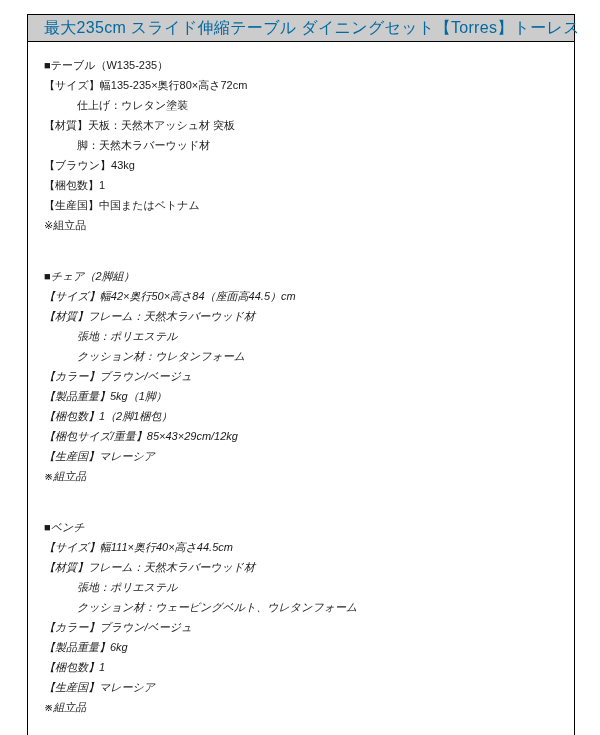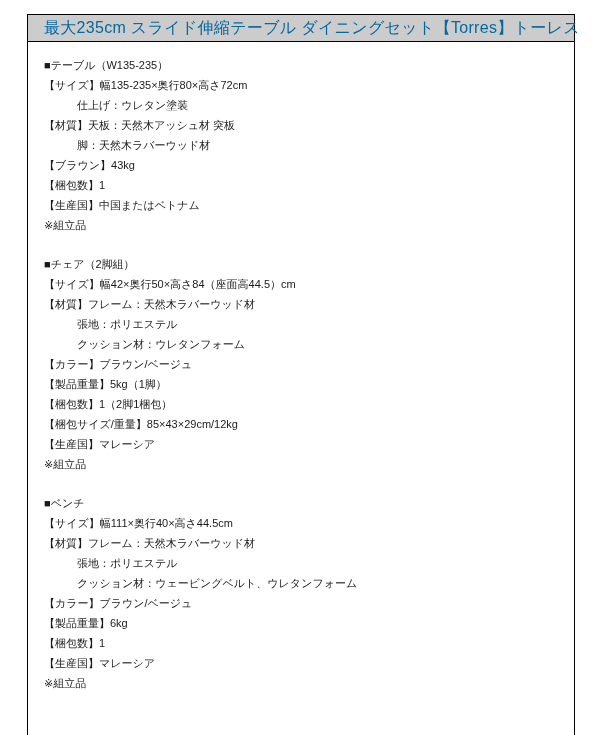--- a/index.html
+++ b/index.html
@@ -34,21 +34,22 @@
     font-size:16px;
     color:#0369a1;
     white-space:pre;
     letter-spacing:0.3px;
     text-align:right;
   }
   .content{
     padding:13px 14px 20px 16px;
   }
   .spec-section + .spec-section{
-    margin-top:19px;
+    margin-top:31px;
+    font-style:italic;
   }
   .line{
     font-size:11px;
     line-height:20px;
     color:var(--text-color);
     white-space:pre;
   }
 </style>
 </head>
 <body>

